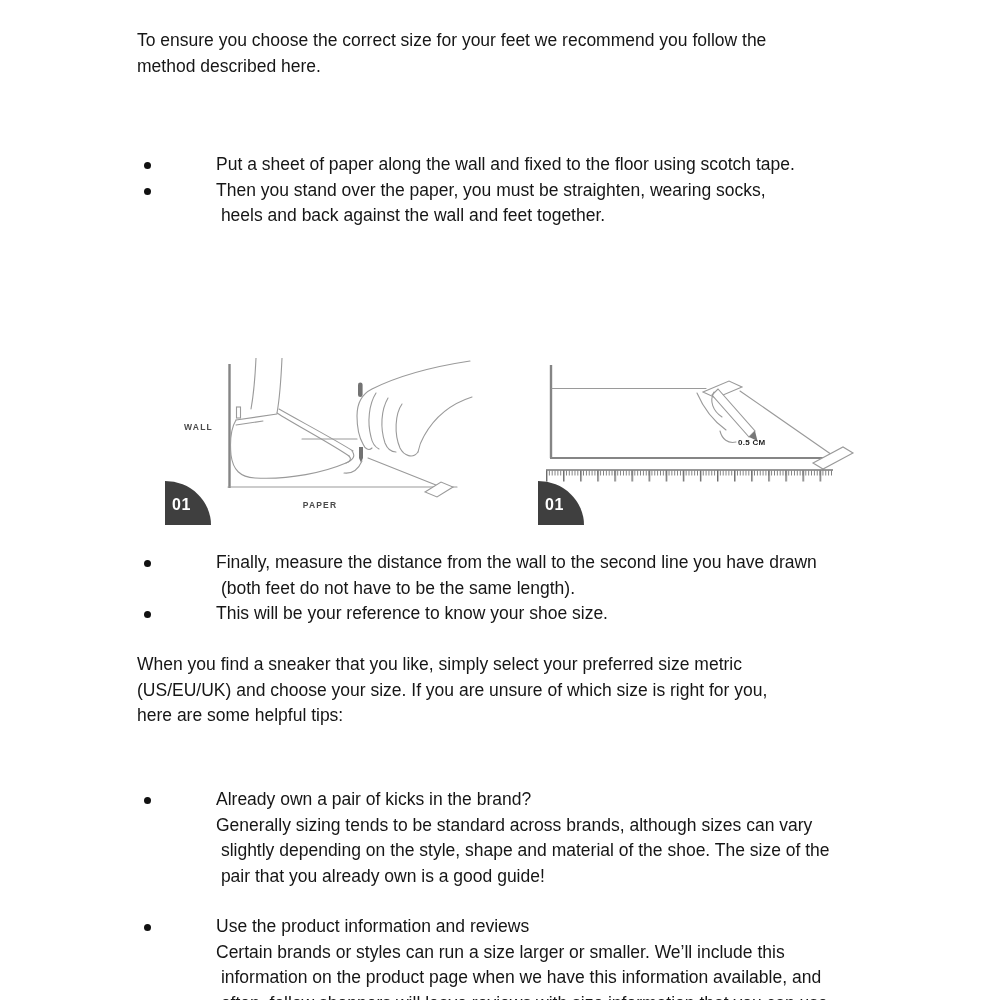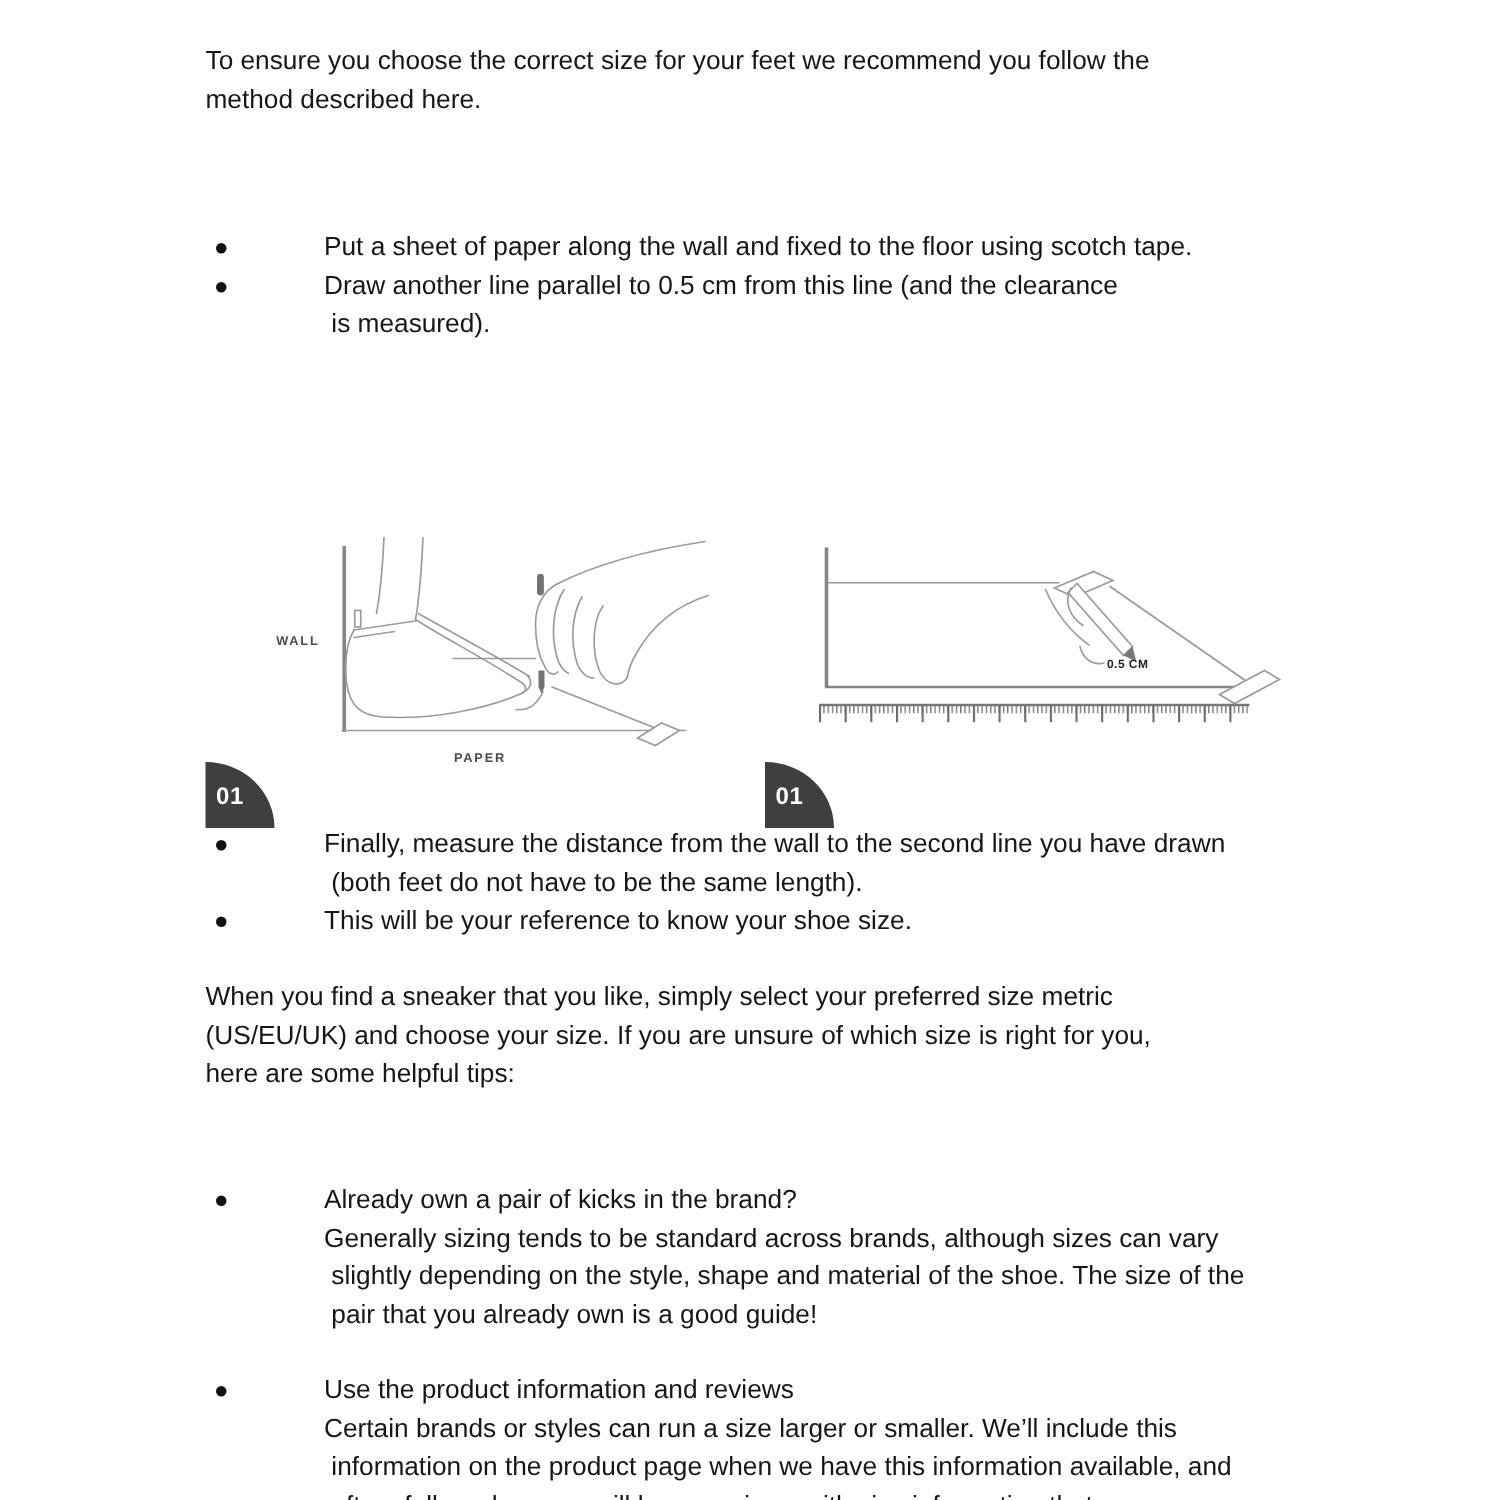--- a/index.html
+++ b/index.html
@@ -14,21 +14,21 @@
   .btext{font-size:17.5px;line-height:25.5px;white-space:pre-wrap;flex:1;}
   .tips .bullet-item + .bullet-item{margin-top:25px;}
   .fig-svg{position:absolute;top:358px;}
   #fig01{left:130px;width:345px;height:152px;}
   #fig02{left:498px;width:392px;height:152px;}
   .fig-label{font-size:8.5px;font-weight:bold;fill:#4a4a4a;letter-spacing:1.2px;
              font-family:"Liberation Sans",sans-serif;}
   .clr-label{font-size:8px;font-weight:bold;fill:#222;letter-spacing:0.3px;
              font-family:"Liberation Sans",sans-serif;}
   .badge{position:absolute;width:46px;height:44px;background:#3f3f3f;
-         border-top-right-radius:100% 100%;top:508px;}
+         border-top-right-radius:100% 100%;top:481px;margin-left:28px;}
   .badge span{position:absolute;left:7px;top:16px;color:#ffffff;font-weight:bold;
               font-size:16px;letter-spacing:0.5px;line-height:1;}
   .art{stroke:#9a9a9a;stroke-width:1.1;fill:none;stroke-linecap:round;}
   .art-thick{stroke:#858585;stroke-width:2.4;fill:none;}
   .art-fill{stroke:#9a9a9a;stroke-width:1.1;fill:#ffffff;}
 </style>
 </head>
 <body>
 
 <div class="page">
@@ -41,22 +41,22 @@
     <div class="bullet-item">
       <span class="dotcol">
           <span class="dot"></span>
         </span>
       <span class="btext">Put a sheet of paper along the wall and fixed to the floor using scotch tape.</span>
     </div>
     <div class="bullet-item">
       <span class="dotcol">
           <span class="dot"></span>
         </span>
-      <span class="btext">Draw another line parallel to 0.5 cm from this line (and the clearance
- is measured).</span>
+      <span class="btext">Then you stand over the paper, you must be straighten, wearing socks,
+ heels and back against the wall and feet together.</span>
     </div>
   </div>
 
   <svg id="fig01" class="fig-svg" viewBox="130 358 345 152">
     <g>
       <line class="art-thick" x1="229.5" y1="364" x2="229.5" y2="488"></line>
       <line class="art" x1="228" y1="487" x2="457" y2="487"></line>
     </g>
     <g>
       <path class="art" d="M256,358 C255,380 253,398 251,409"></path>

